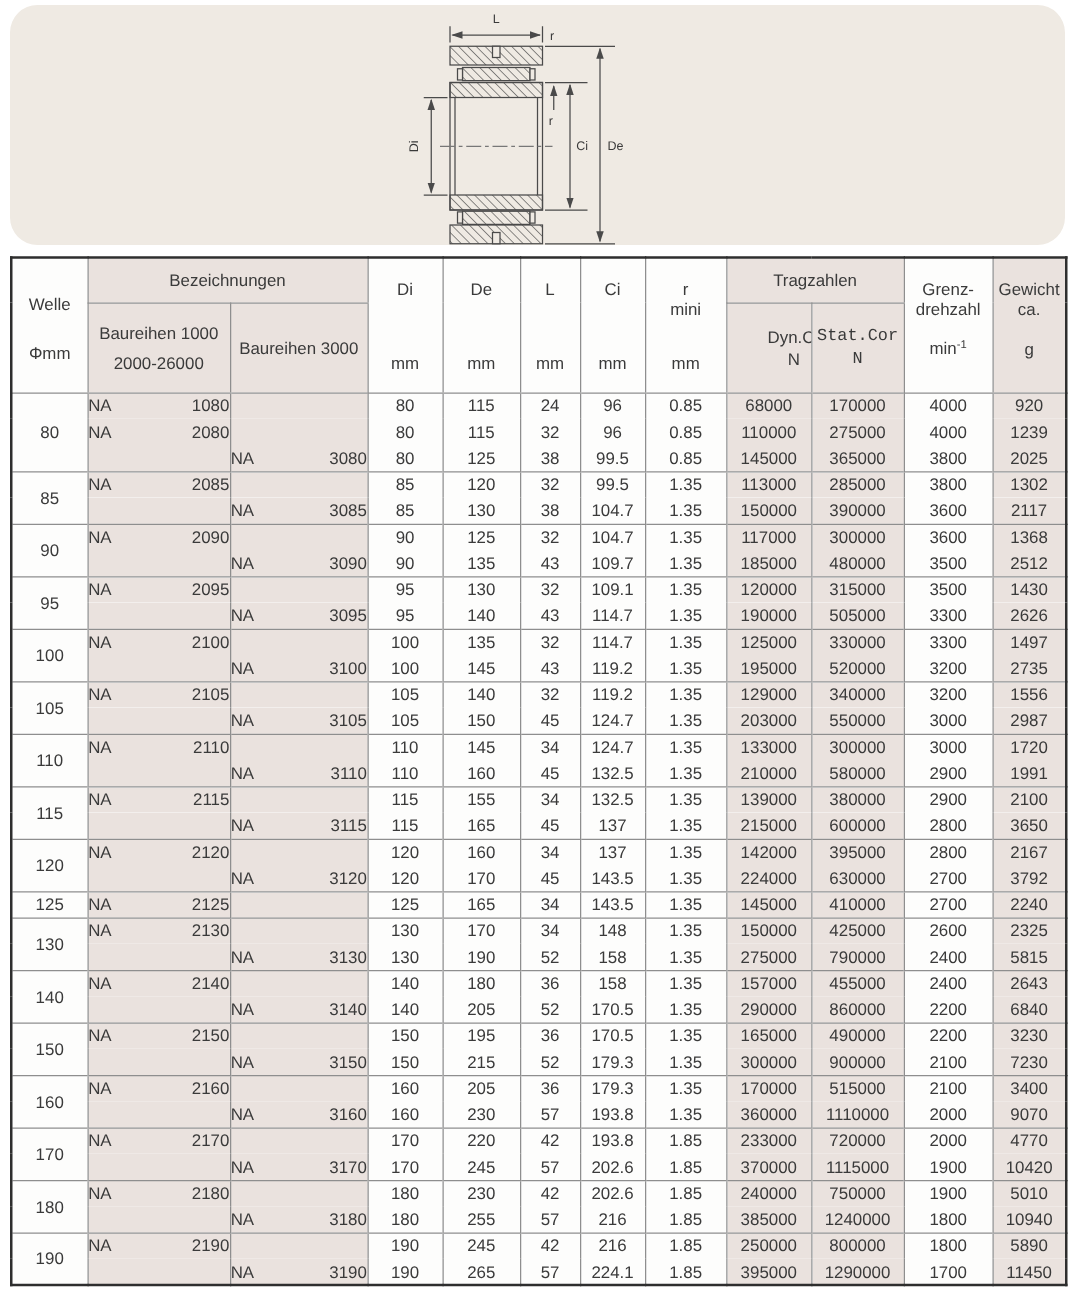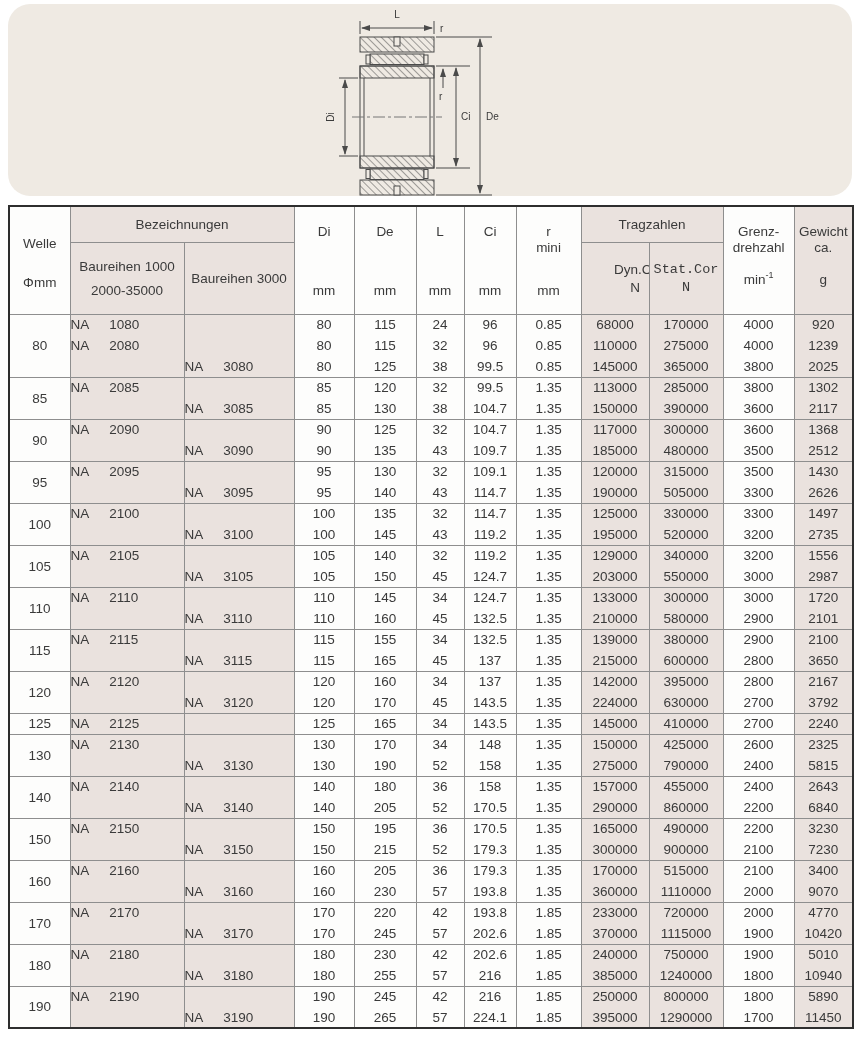--- a/index.html
+++ b/index.html
@@ -53,21 +53,21 @@
   .pink{background:var(--cell-tint);}
   .spread{
     height:103px;display:flex;flex-direction:column;
     justify-content:space-between;align-items:center;
     padding:15px 0 14px 0;
   }
   .spread.hi{padding-bottom:25px;}
   .pair{display:flex;flex-direction:column;justify-content:center;align-items:center;height:100%;gap:9px;line-height:15px;}
   .welle-head{justify-content:center;gap:24px;padding-top:6px;}
   .tight{line-height:16px;}
-  .des{display:flex;justify-content:flex-start;gap:20px;}
+  .des{display:flex;justify-content:space-between;gap:20px;}
   sup{font-size:9px;}
 </style>
 </head>
 <body>
 
 <div class="panel">
   <svg width="210" height="192" viewBox="0 0 210 192">
     <defs>
       <pattern id="hatch" width="5" height="5" patternUnits="userSpaceOnUse" patternTransform="rotate(-45)">
         <line x1="0" y1="0" x2="0" y2="5" stroke="#4a4a4a" stroke-width="1"></line>
@@ -199,21 +199,21 @@
               <div>ca.</div>
             </div>
           <div>g</div>
         </div>
       </th>
     </tr>
     <tr class="h2">
       <th class="pink">
         <div class="pair">
             <div>Baureihen 1000</div>
-            <div>2000-35000</div>
+            <div>2000-26000</div>
           </div>
       </th>
       <th class="pink">Baureihen 3000</th>
       <th class="pink">
         <div class="pair" style="gap:3px;margin-left:40px;">
             <div>Dyn.Cr</div>
             <div>N</div>
           </div>
       </th>
       <th class="pink">
@@ -493,21 +493,21 @@
           </div>
         </td>
         <td>110</td>
         <td>160</td>
         <td>45</td>
         <td>132.5</td>
         <td>1.35</td>
         <td class="pink">210000</td>
         <td class="pink">580000</td>
         <td>2900</td>
-        <td class="pink">2101</td>
+        <td class="pink">1991</td>
       </tr>
       <tr class="group-start">
         <td rowspan="2">115</td>
         <td class="pink">
           <div class="des">
             <span>NA</span>
             <span>2115</span>
           </div>
         </td>
         <td class="pink"></td>

